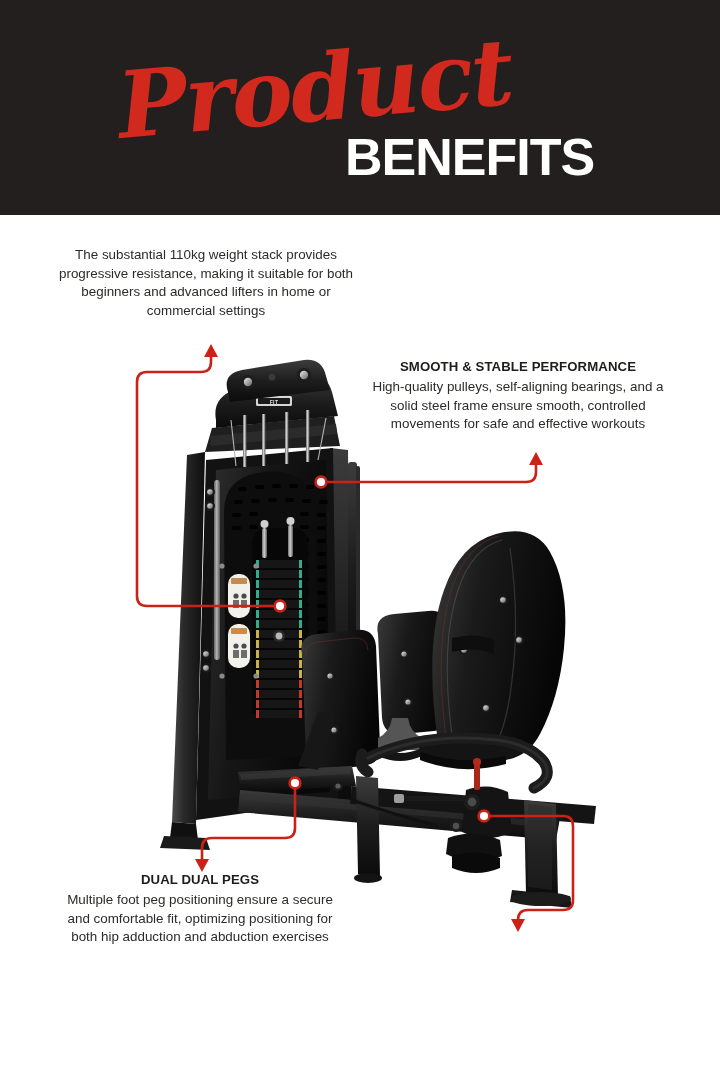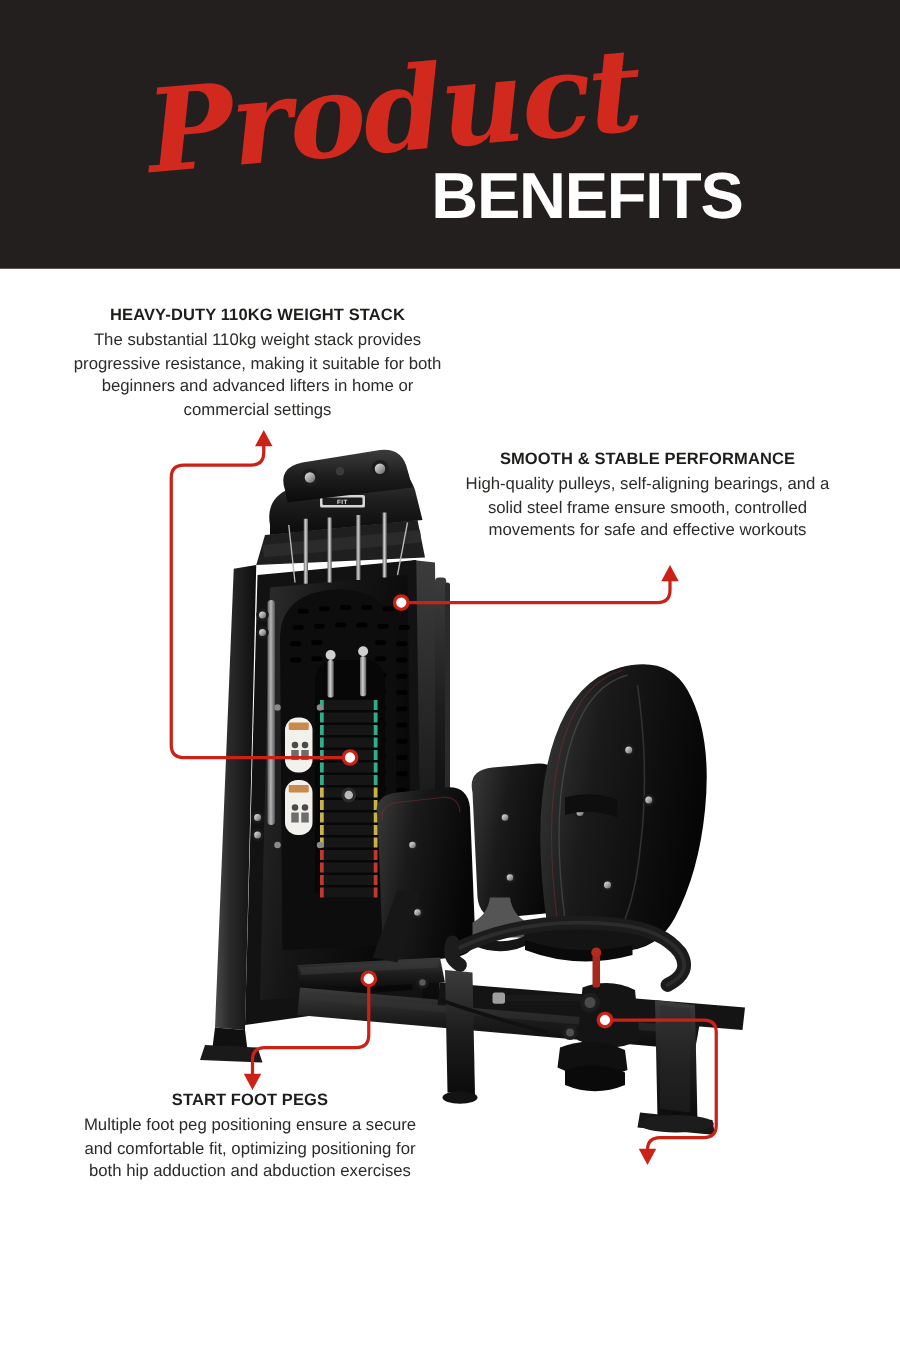--- a/index.html
+++ b/index.html
@@ -415,31 +415,30 @@
       <path d="M452 856 q26 -8 48 2 l0 10 q-24 10 -48 0 Z" fill="#0a0a0a"></path>
     </g>
 
     <circle cx="338" cy="786" r="5" fill="#1a1a1a"></circle>
     <circle cx="338" cy="786" r="2.6" fill="#5a5a5a"></circle>
     <path d="M352 800 q40 14 86 26" fill="none" stroke="#111111" stroke-width="3"></path>
   </g>
 </svg>
 
 <div class="callout" id="callout-weight-stack">
-  <p class="callout-title">HEAVY-DUTY 110KG WEIGHT STACK</p>
   <p class="callout-body">The substantial 110kg weight stack provides progressive resistance, making it suitable for both beginners and advanced lifters in home or commercial settings</p>
 </div>
 
 <div class="callout" id="callout-performance">
   <p class="callout-title">SMOOTH &amp; STABLE PERFORMANCE</p>
   <p class="callout-body">High-quality pulleys, self-aligning bearings, and a solid steel frame ensure smooth, controlled movements for safe and effective workouts</p>
 </div>
 
 <div class="callout" id="callout-foot-pegs">
-  <p class="callout-title">START FOOT PEGS</p>
+  <p class="callout-title">DUAL DUAL PEGS</p>
   <p class="callout-body">Multiple foot peg positioning ensure a secure and comfortable fit, optimizing positioning for both hip adduction and abduction exercises</p>
 </div>
 
 <div class="callout" id="callout-start-pos">
 </div>
 
 <svg id="connector-layer" viewBox="0 0 720 1080">
   <g fill="none" stroke="#cc2117" stroke-width="2.6" stroke-linecap="round" stroke-linejoin="round">
 
     <g>

